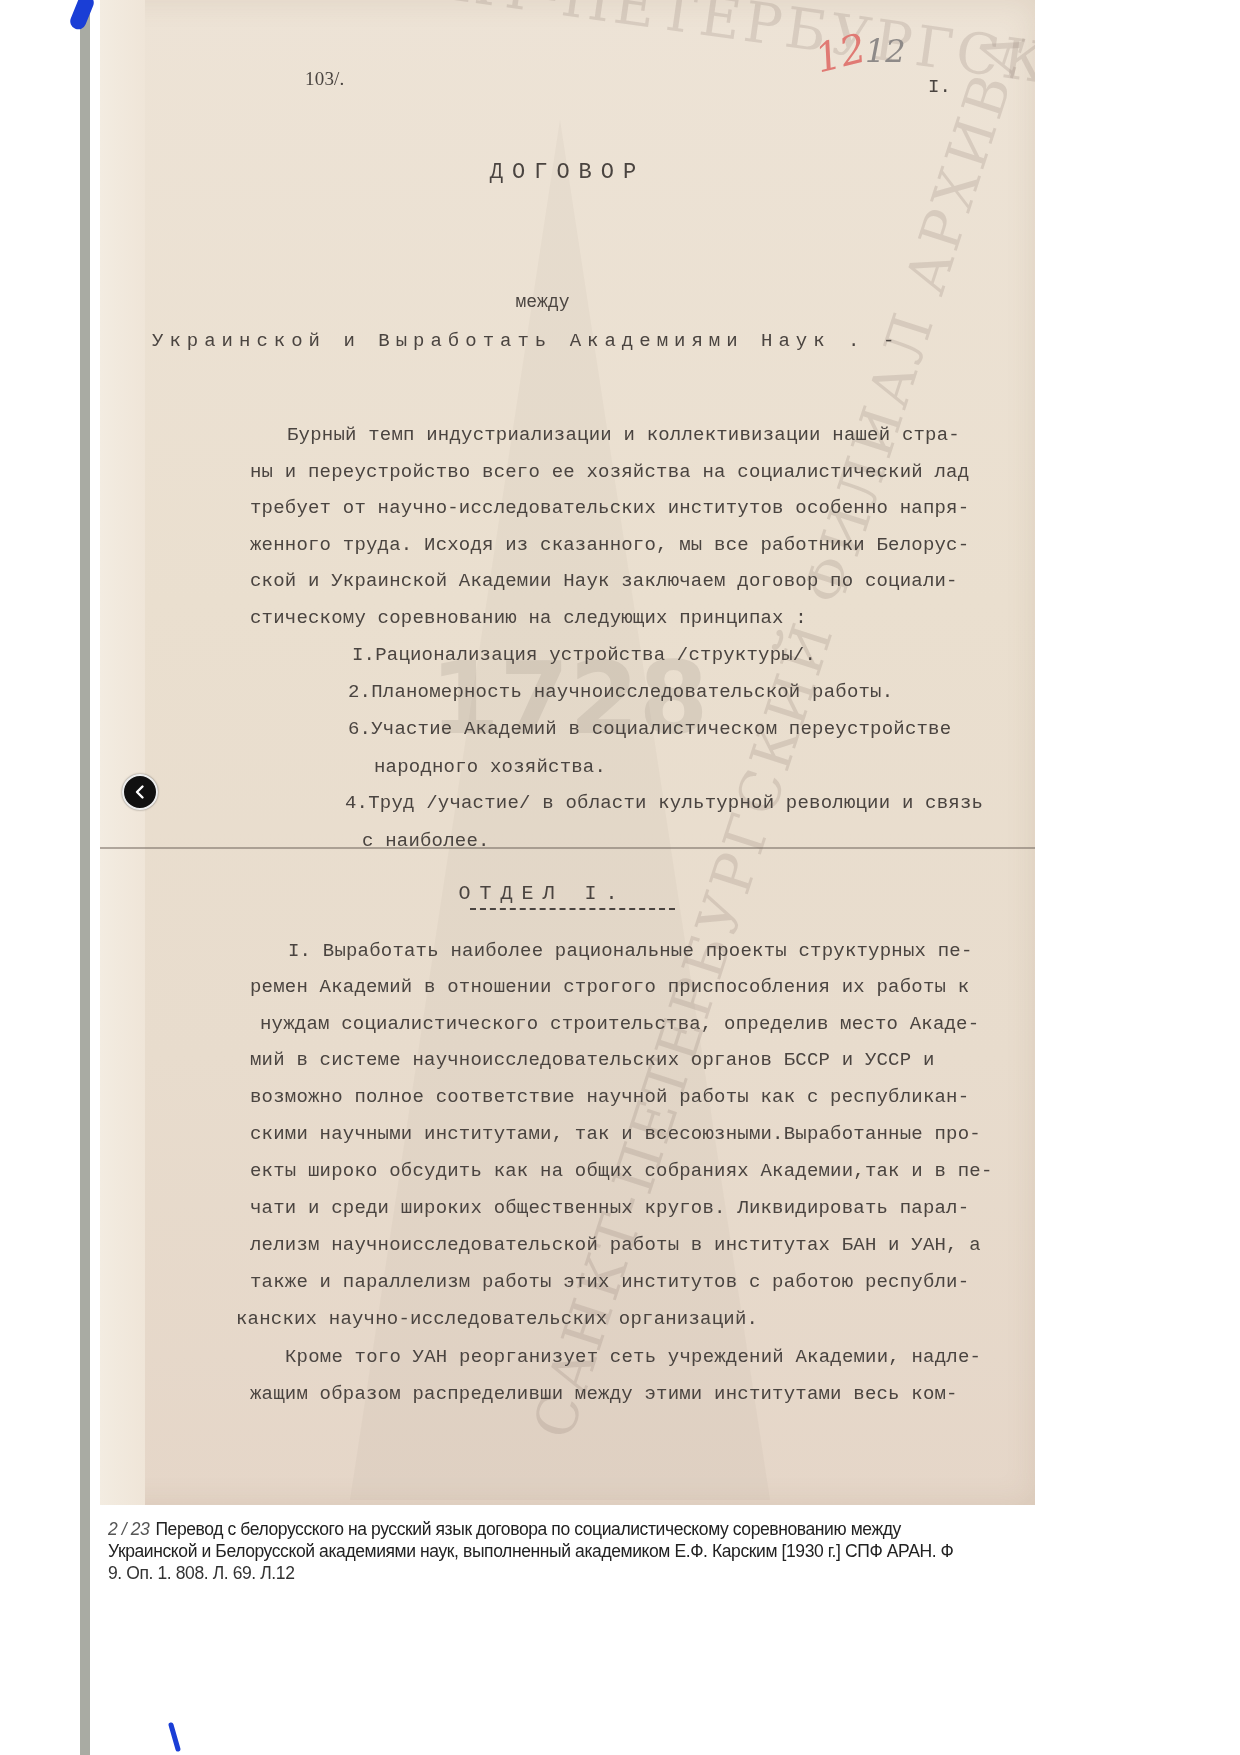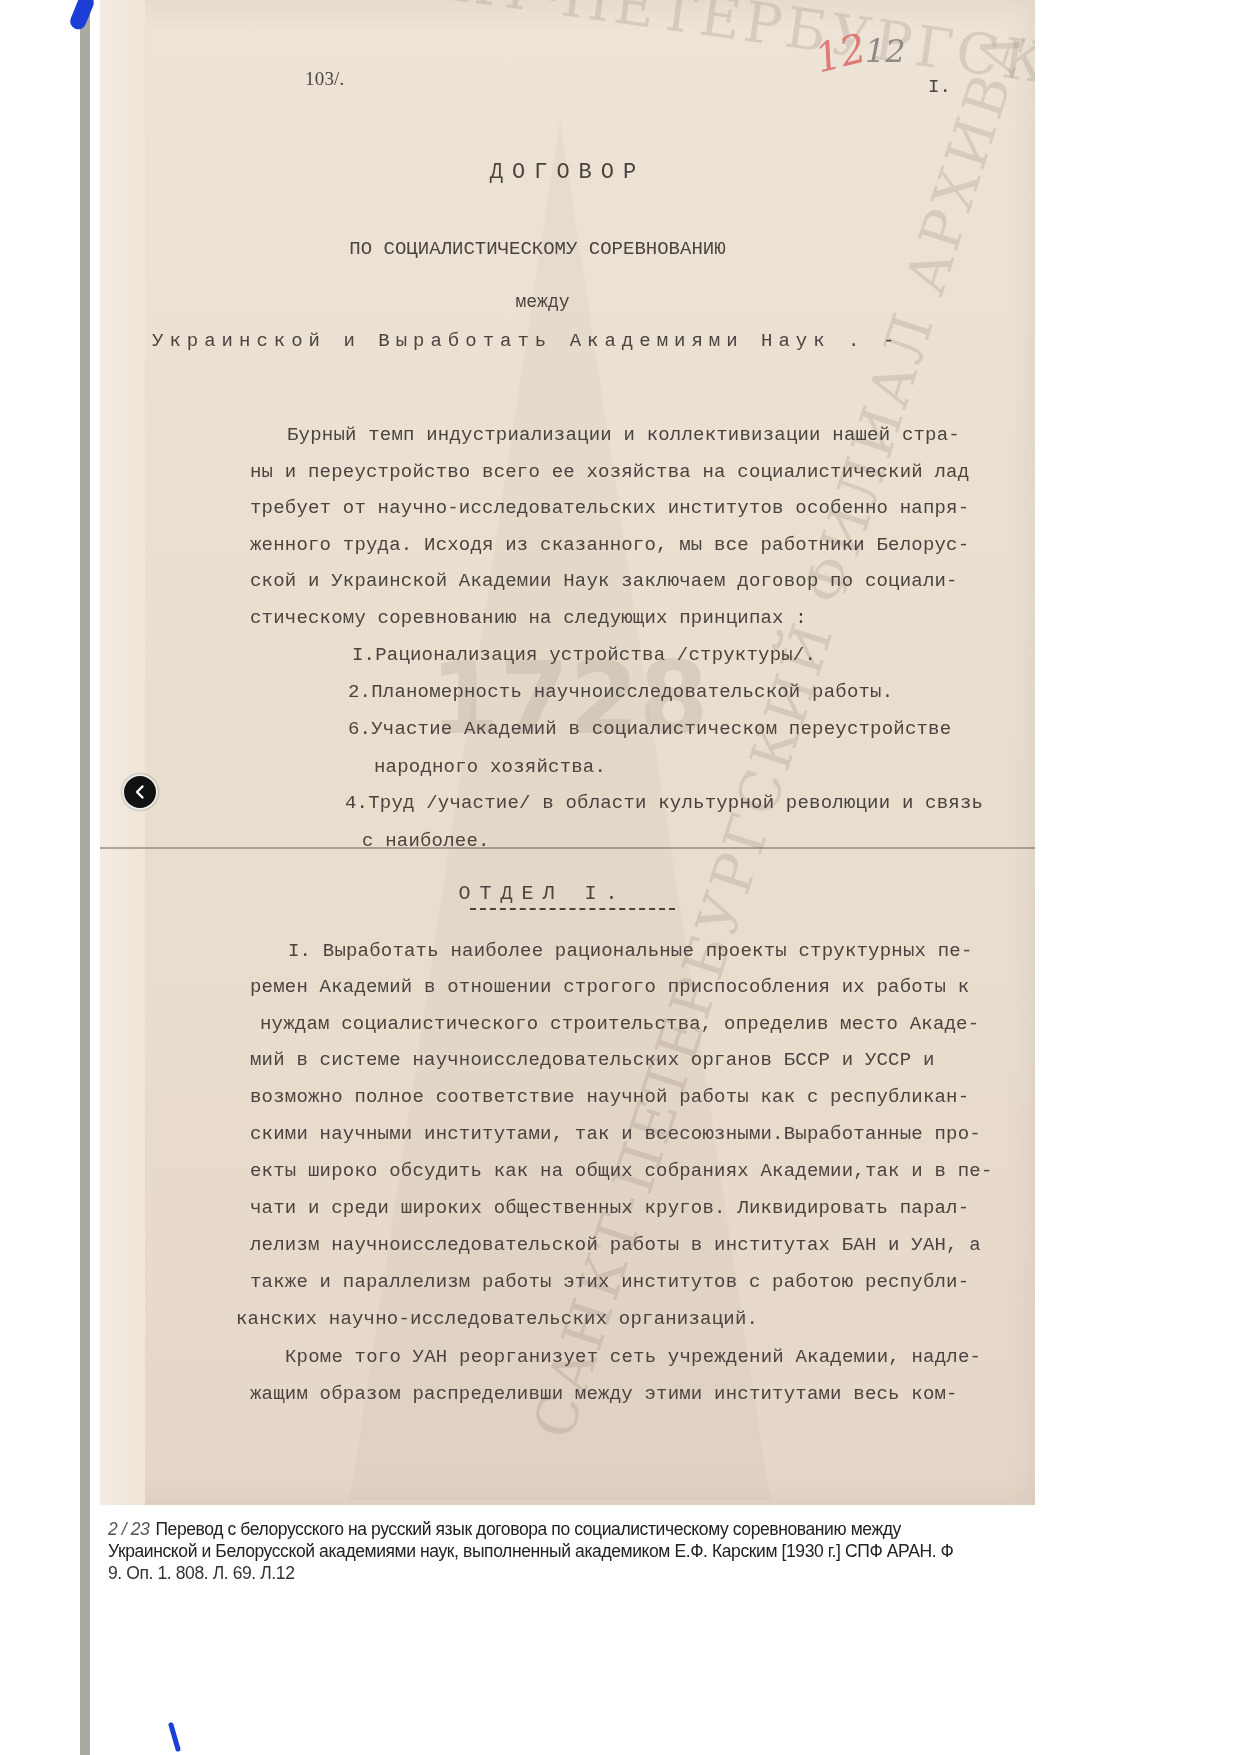--- a/index.html
+++ b/index.html
@@ -101,21 +101,20 @@
   <div class="watermark wm-2">САНКТ-ПЕТЕРБУРГСКИЙ ФИЛИАЛ АРХИВА</div>
 
   <div class="wm-year">1728</div>
 
   <div class="typed" style="left:205px;top:68px;font-family:Liberation Serif, serif;">103/.</div>
   <div class="hand-red">12</div>
   <div class="hand-gray">12</div>
   <div class="typed" style="left:828px;top:76px;">I.</div>
 
   <div class="title spaced" style="top:160px;font-size:22px;">ДОГОВОР</div>
-  <div class="title" style="top:238px;font-size:19px;left:-30px;">ПО СОЦИАЛИСТИЧЕСКОМУ СОРЕВНОВАНИЮ</div>
   <div class="title" style="top:292px;font-size:18px;left:-25px;">между</div>
   <div class="typed spaced" style="left:52px;top:330px;font-size:19px;letter-spacing:6px;">Украинской и Выработать Академиями Наук . -</div>
 
   <div>
     <div class="typed" style="left:187px;top:424px;">Бурный темп индустриализации и коллективизации нашей стра-</div>
     <div class="typed" style="left:150px;top:461px;">ны и переустройство всего ее хозяйства на социалистический лад</div>
     <div class="typed" style="left:150px;top:497px;">требует от научно-исследовательских институтов особенно напря-</div>
     <div class="typed" style="left:150px;top:534px;">женного труда. Исходя из сказанного, мы все работники Белорус-</div>
     <div class="typed" style="left:150px;top:570px;">ской и Украинской Академии Наук заключаем договор по социали-</div>
     <div class="typed" style="left:150px;top:607px;">стическому соревнованию на следующих принципах :</div>

